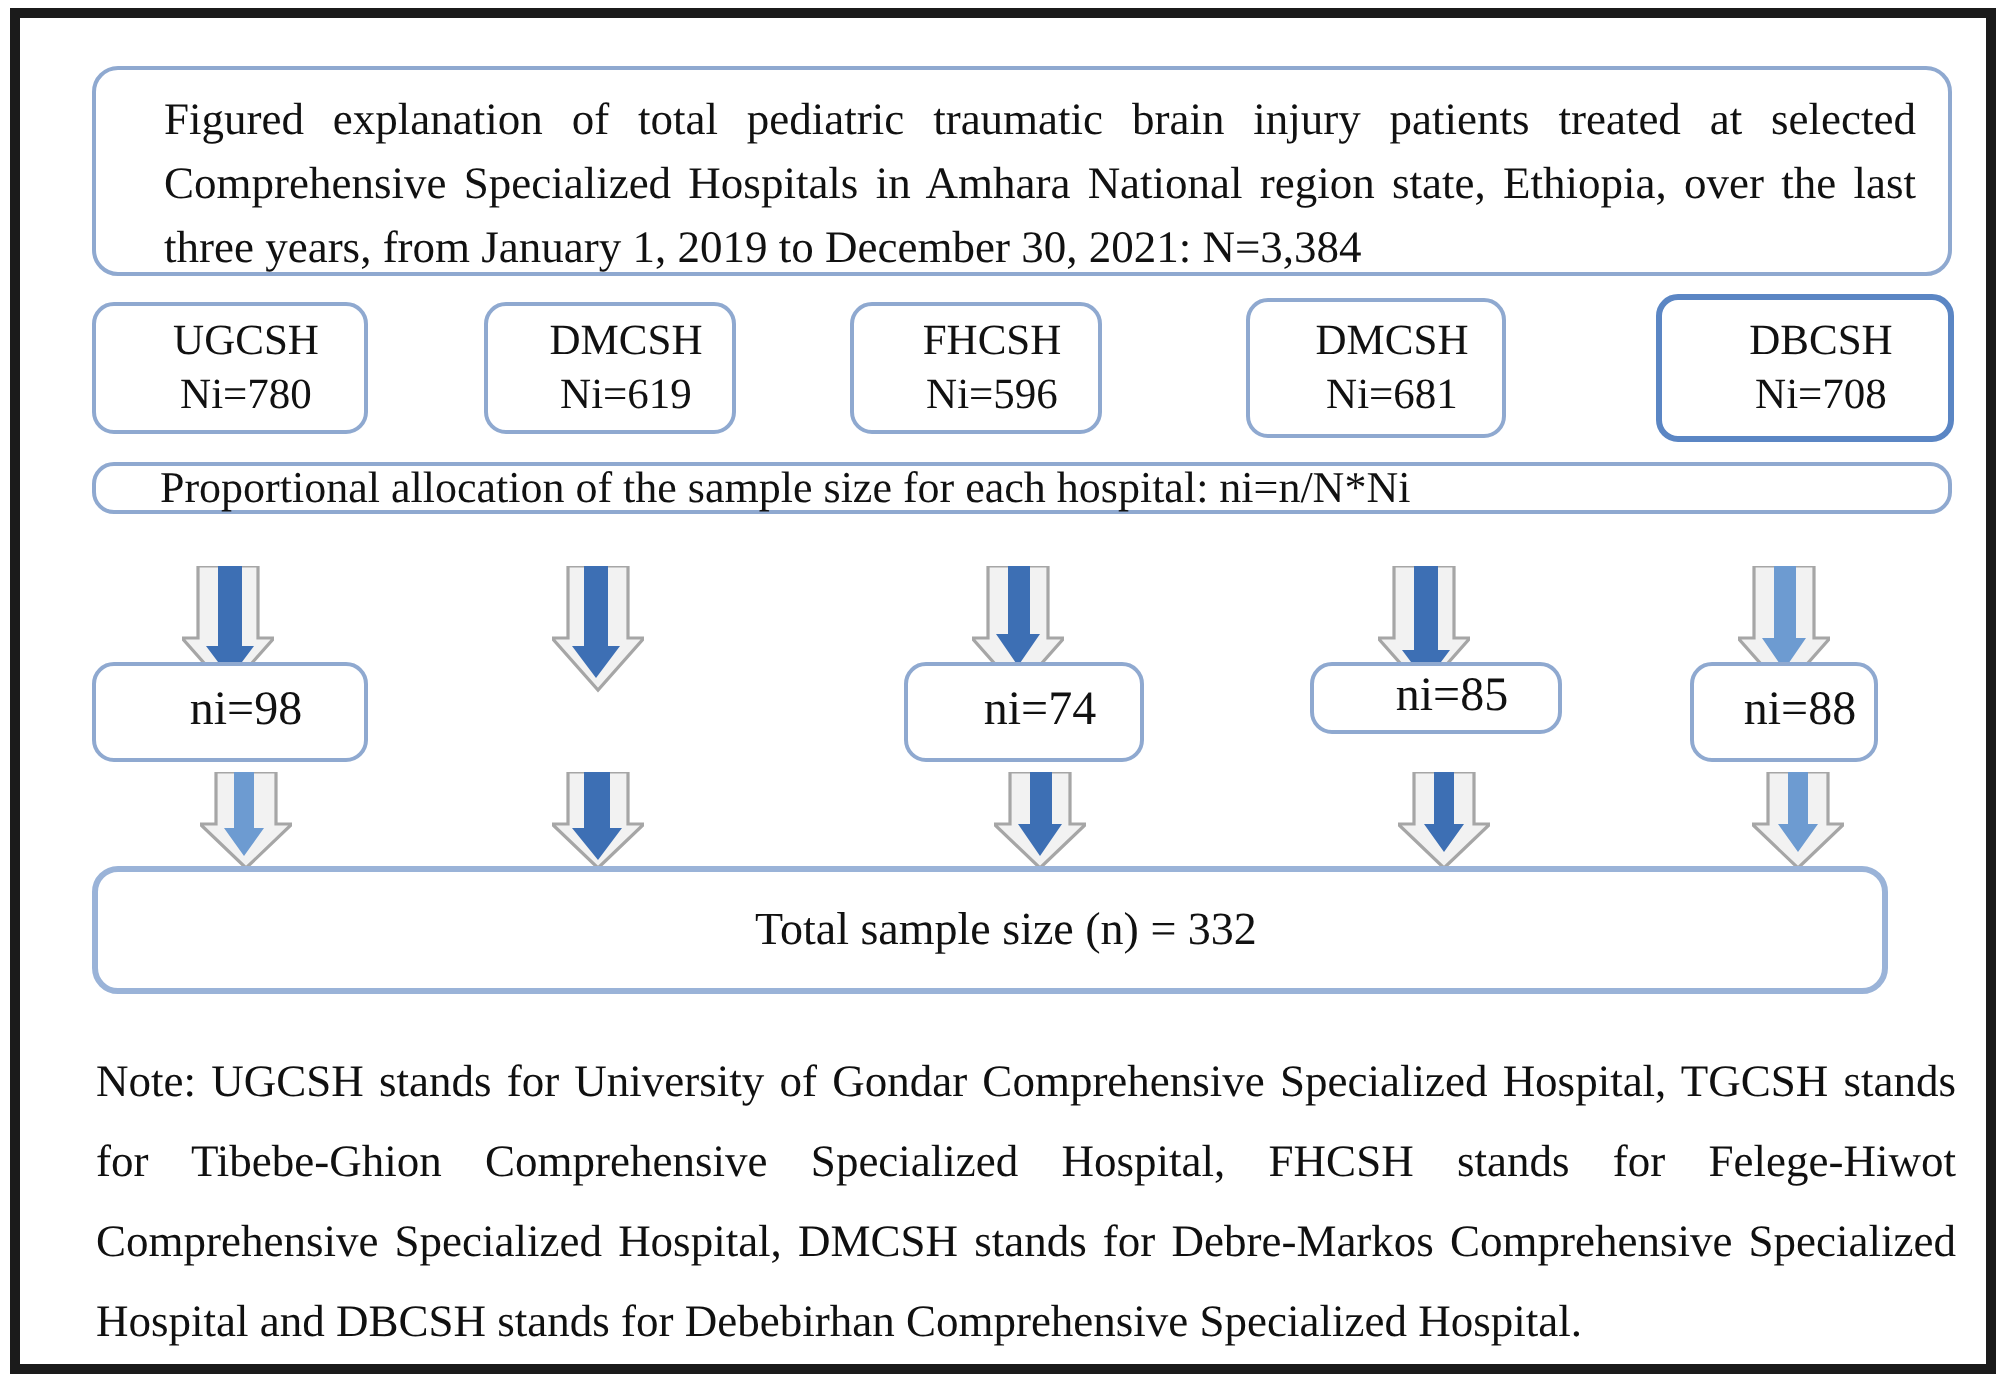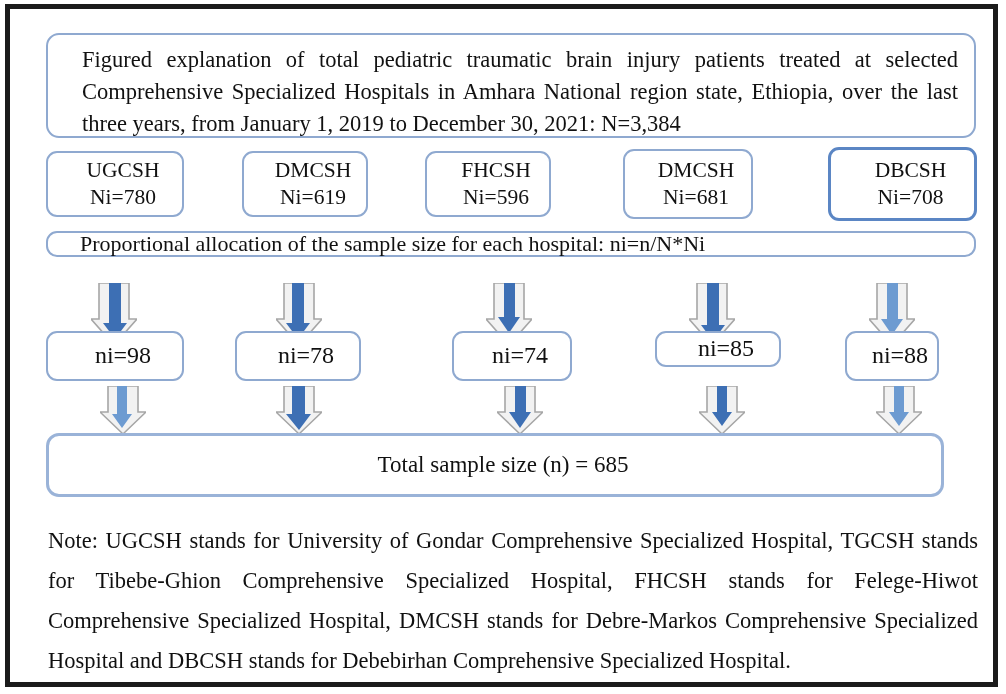--- a/index.html
+++ b/index.html
@@ -181,23 +181,20 @@
     <div class="arrow" style="left:859px; top:274px; height:64px;">
       <svg viewBox="0 0 46 64" preserveAspectRatio="none">
         <path d="M8 0 H38 V36 H46 L23 62 L0 36 H8 Z" fill="#f2f2f2" stroke="#a6a6a6" stroke-width="1.6"></path>
         <path d="M18 -2 H29 V36 H34 L23 52 L12 36 H18 Z" fill="#6d9bd1"></path>
       </svg>
     </div>
 
     <div class="box ni" style="left:36px;  top:322px; width:138px; height:50px;">
       <span class="box-text">ni=98</span>
     </div>
-    <div class="box ni" style="left:225px; top:322px; width:126px; height:50px;">
-      <span class="box-text">ni=78</span>
-    </div>
     <div class="box ni" style="left:442px; top:322px; width:120px; height:50px;">
       <span class="box-text">ni=74</span>
     </div>
     <div class="box ni" style="left:645px; top:322px; width:126px; height:36px;">
       <span class="box-text">ni=85</span>
     </div>
     <div class="box ni" style="left:835px; top:322px; width:94px; height:50px;">
       <span class="box-text">ni=88</span>
     </div>
 
@@ -226,19 +223,19 @@
       </svg>
     </div>
     <div class="arrow" style="left:866px; top:377px; height:50px;">
       <svg viewBox="0 0 46 50" preserveAspectRatio="none">
         <path d="M8 0 H38 V26 H46 L23 48 L0 26 H8 Z" fill="#f2f2f2" stroke="#a6a6a6" stroke-width="1.6"></path>
         <path d="M18 -2 H28 V26 H33 L23 40 L13 26 H18 Z" fill="#6d9bd1"></path>
       </svg>
     </div>
 
     <div class="box" id="total-box">
-      <span class="box-text">Total sample size (n) = 685</span>
+      <span class="box-text">Total sample size (n) = 332</span>
     </div>
 
     <div id="note">Note: UGCSH stands for University of Gondar Comprehensive Specialized Hospital, TGCSH stands for Tibebe-Ghion Comprehensive Specialized Hospital, FHCSH stands for Felege-Hiwot Comprehensive Specialized Hospital, DMCSH stands for Debre-Markos Comprehensive Specialized Hospital and  DBCSH stands for Debebirhan Comprehensive Specialized Hospital.</div>
 
   </div>
 </div>
 
 </body></html>

